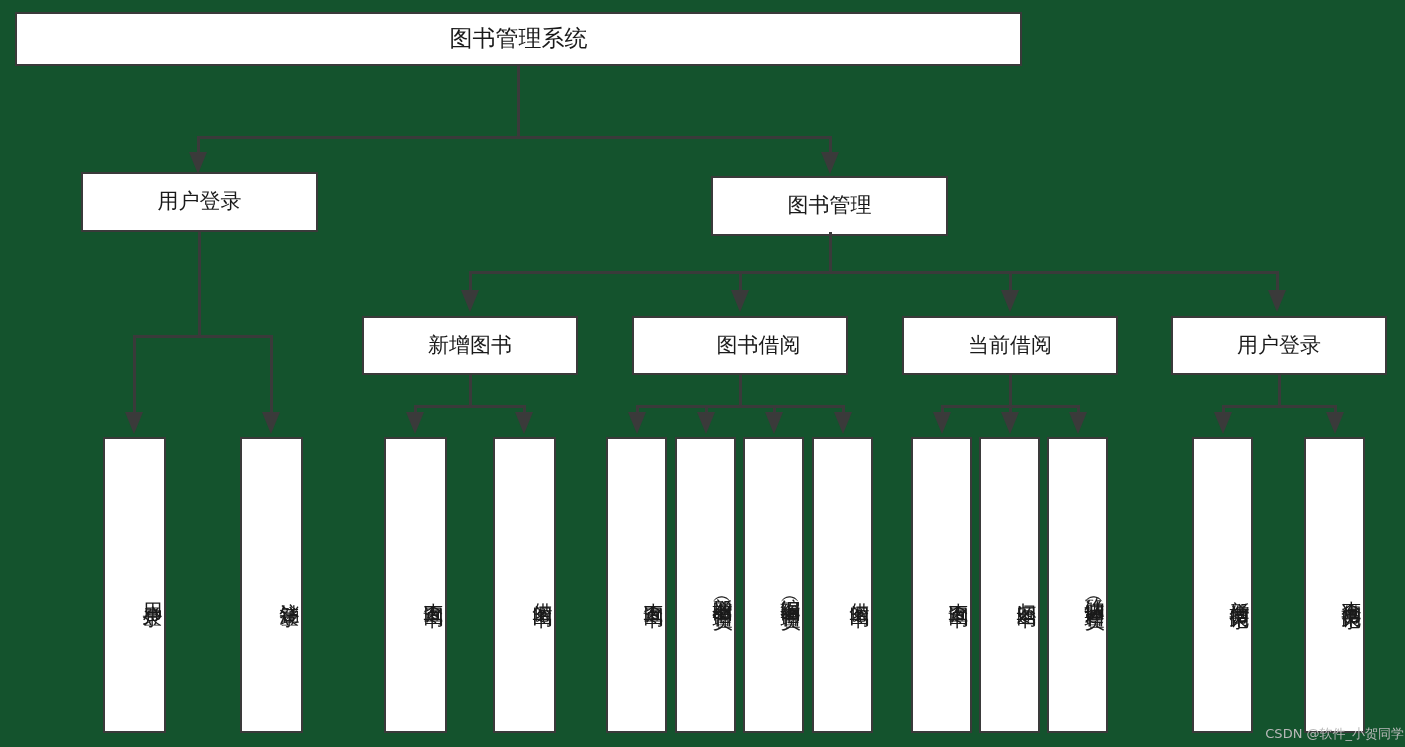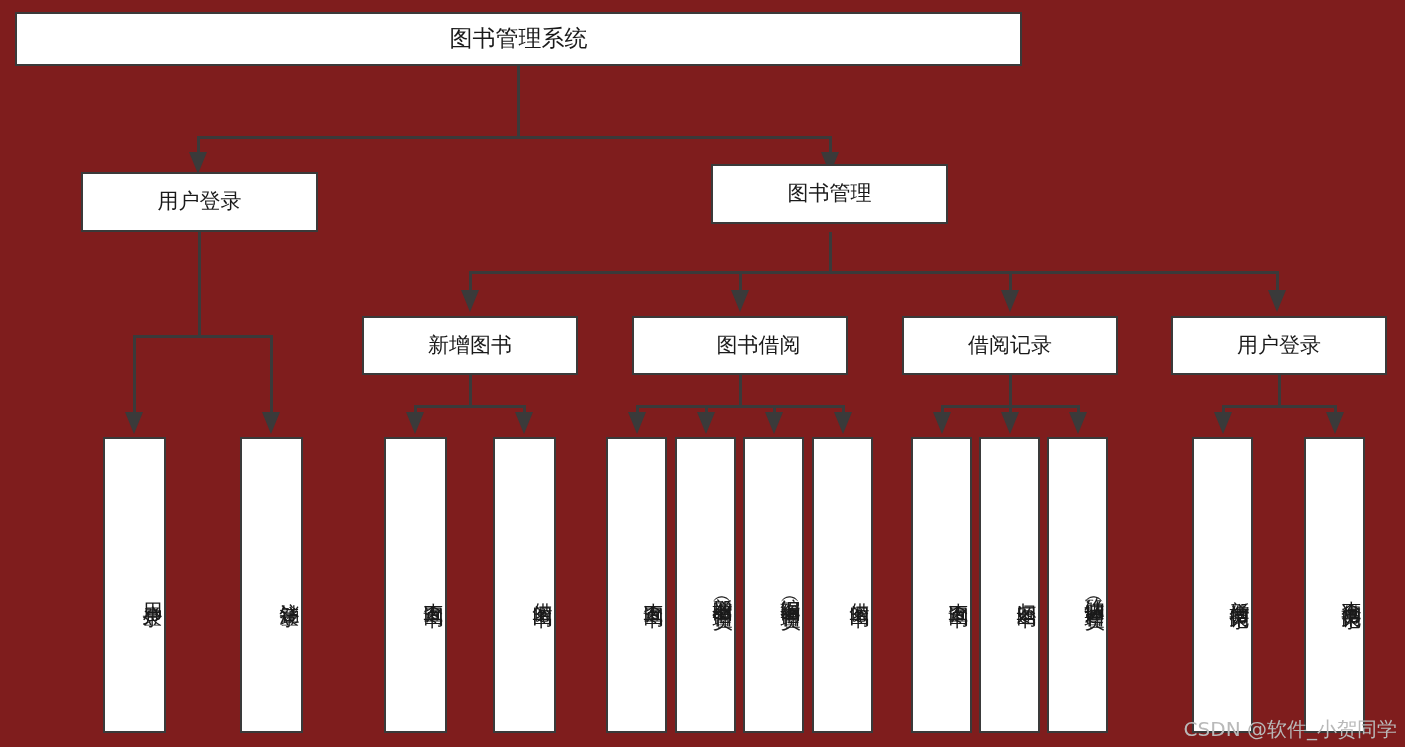--- a/index.html
+++ b/index.html
@@ -8,21 +8,21 @@
     padding: 0;
     background: #ffffff;
   }
   body {
     font-family: "DejaVu Sans", "Liberation Sans", sans-serif;
   }
   #canvas {
     position: relative;
     width: 1405px;
     height: 747px;
-    background: #7f1d1d;
+    background: #14532d;
     overflow: hidden;
   }
   
   .node {
     position: absolute;
     box-sizing: border-box;
     background: #ffffff;
     border: 2px solid #3a3a3a;
     display: flex;
     align-items: center;
@@ -69,23 +69,23 @@
     width: 0;
     height: 0;
     border-left: 9px solid transparent;
     border-right: 9px solid transparent;
     border-top: 22px solid #3a3a3a;
   }
 
   
   #watermark {
     position: absolute;
-    right: 8px;
+    right: 1px;
     bottom: 4px;
-    font-size: 20px;
+    font-size: 13px;
     color: #b9b9b9;
     white-space: nowrap;
     user-select: none;
   }
 </style>
 </head>
 <body>
 
 <div id="canvas">
 
@@ -99,21 +99,21 @@
 
   <div class="ln v" style="left:197px; top:136px; height:24px;"></div>
   <div class="arrow" style="left:189px; top:152px;"></div>
   <div class="ln v" style="left:829px; top:136px; height:24px;"></div>
   <div class="arrow" style="left:821px; top:152px;"></div>
 
   <div class="node level2" style="left:81px; top:172px; width:237px; height:60px;">
     <span class="label">用户登录</span>
   </div>
 
-  <div class="node level2" style="left:711px; top:164px; width:237px; height:60px;">
+  <div class="node level2" style="left:711px; top:176px; width:237px; height:60px;">
     <span class="label">图书管理</span>
   </div>
 
   <div class="ln v" style="left:198px; top:232px; height:105px;"></div>
   <div class="ln h" style="left:133px; top:335px; width:137px;"></div>
   <div class="ln v" style="left:133px; top:335px; height:84px;"></div>
   <div class="arrow" style="left:125px; top:412px;"></div>
   <div class="ln v" style="left:270px; top:335px; height:84px;"></div>
   <div class="arrow" style="left:262px; top:412px;"></div>
 
@@ -128,21 +128,21 @@
   <div class="ln v" style="left:1276px; top:271px; height:26px;"></div>
   <div class="arrow" style="left:1268px; top:290px;"></div>
 
   <div class="node level3" style="left:362px; top:316px; width:216px; height:59px;">
     <span class="label">新增图书</span>
   </div>
   <div class="node level3" style="left:632px; top:316px; width:216px; height:59px;padding-left:37px;">
     <span class="label">图书借阅</span>
   </div>
   <div class="node level3" style="left:902px; top:316px; width:216px; height:59px;">
-    <span class="label">借阅记录</span>
+    <span class="label">当前借阅</span>
   </div>
   <div class="node level3" style="left:1171px; top:316px; width:216px; height:59px;">
     <span class="label">用户登录</span>
   </div>
 
   <div class="ln v" style="left:469px; top:375px; height:32px;"></div>
   <div class="ln h" style="left:414px; top:405px; width:112px;"></div>
   <div class="ln v" style="left:414px; top:405px; height:14px;"></div>
   <div class="arrow" style="left:406px; top:412px;"></div>
   <div class="ln v" style="left:523px; top:405px; height:14px;"></div>

